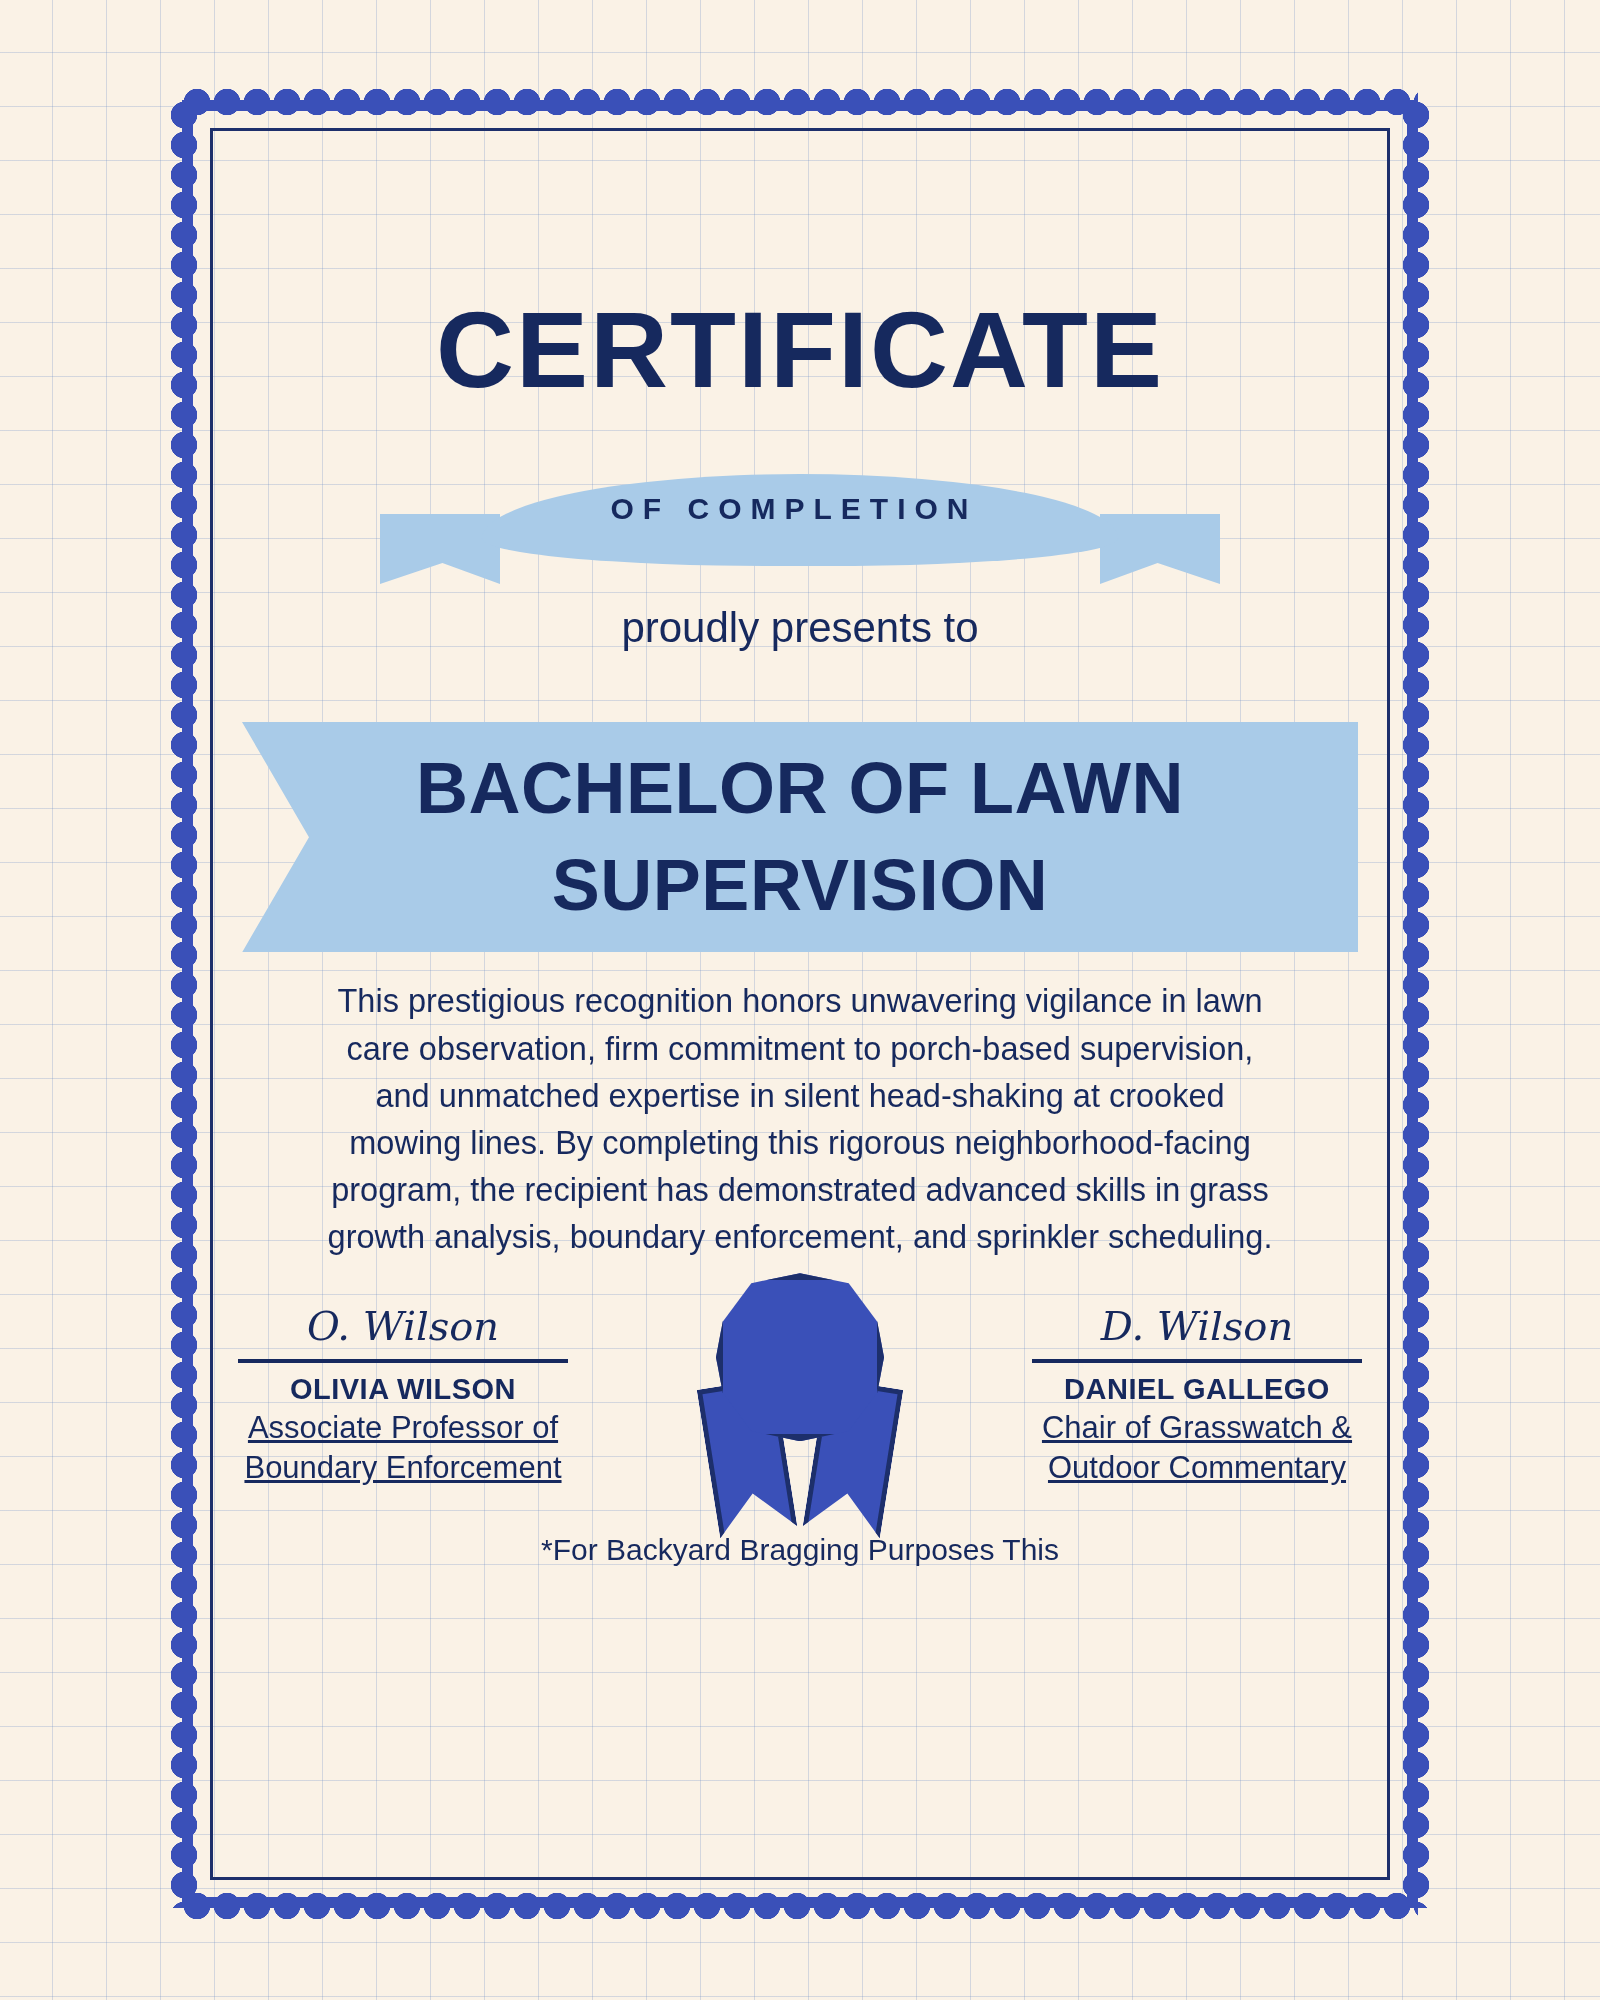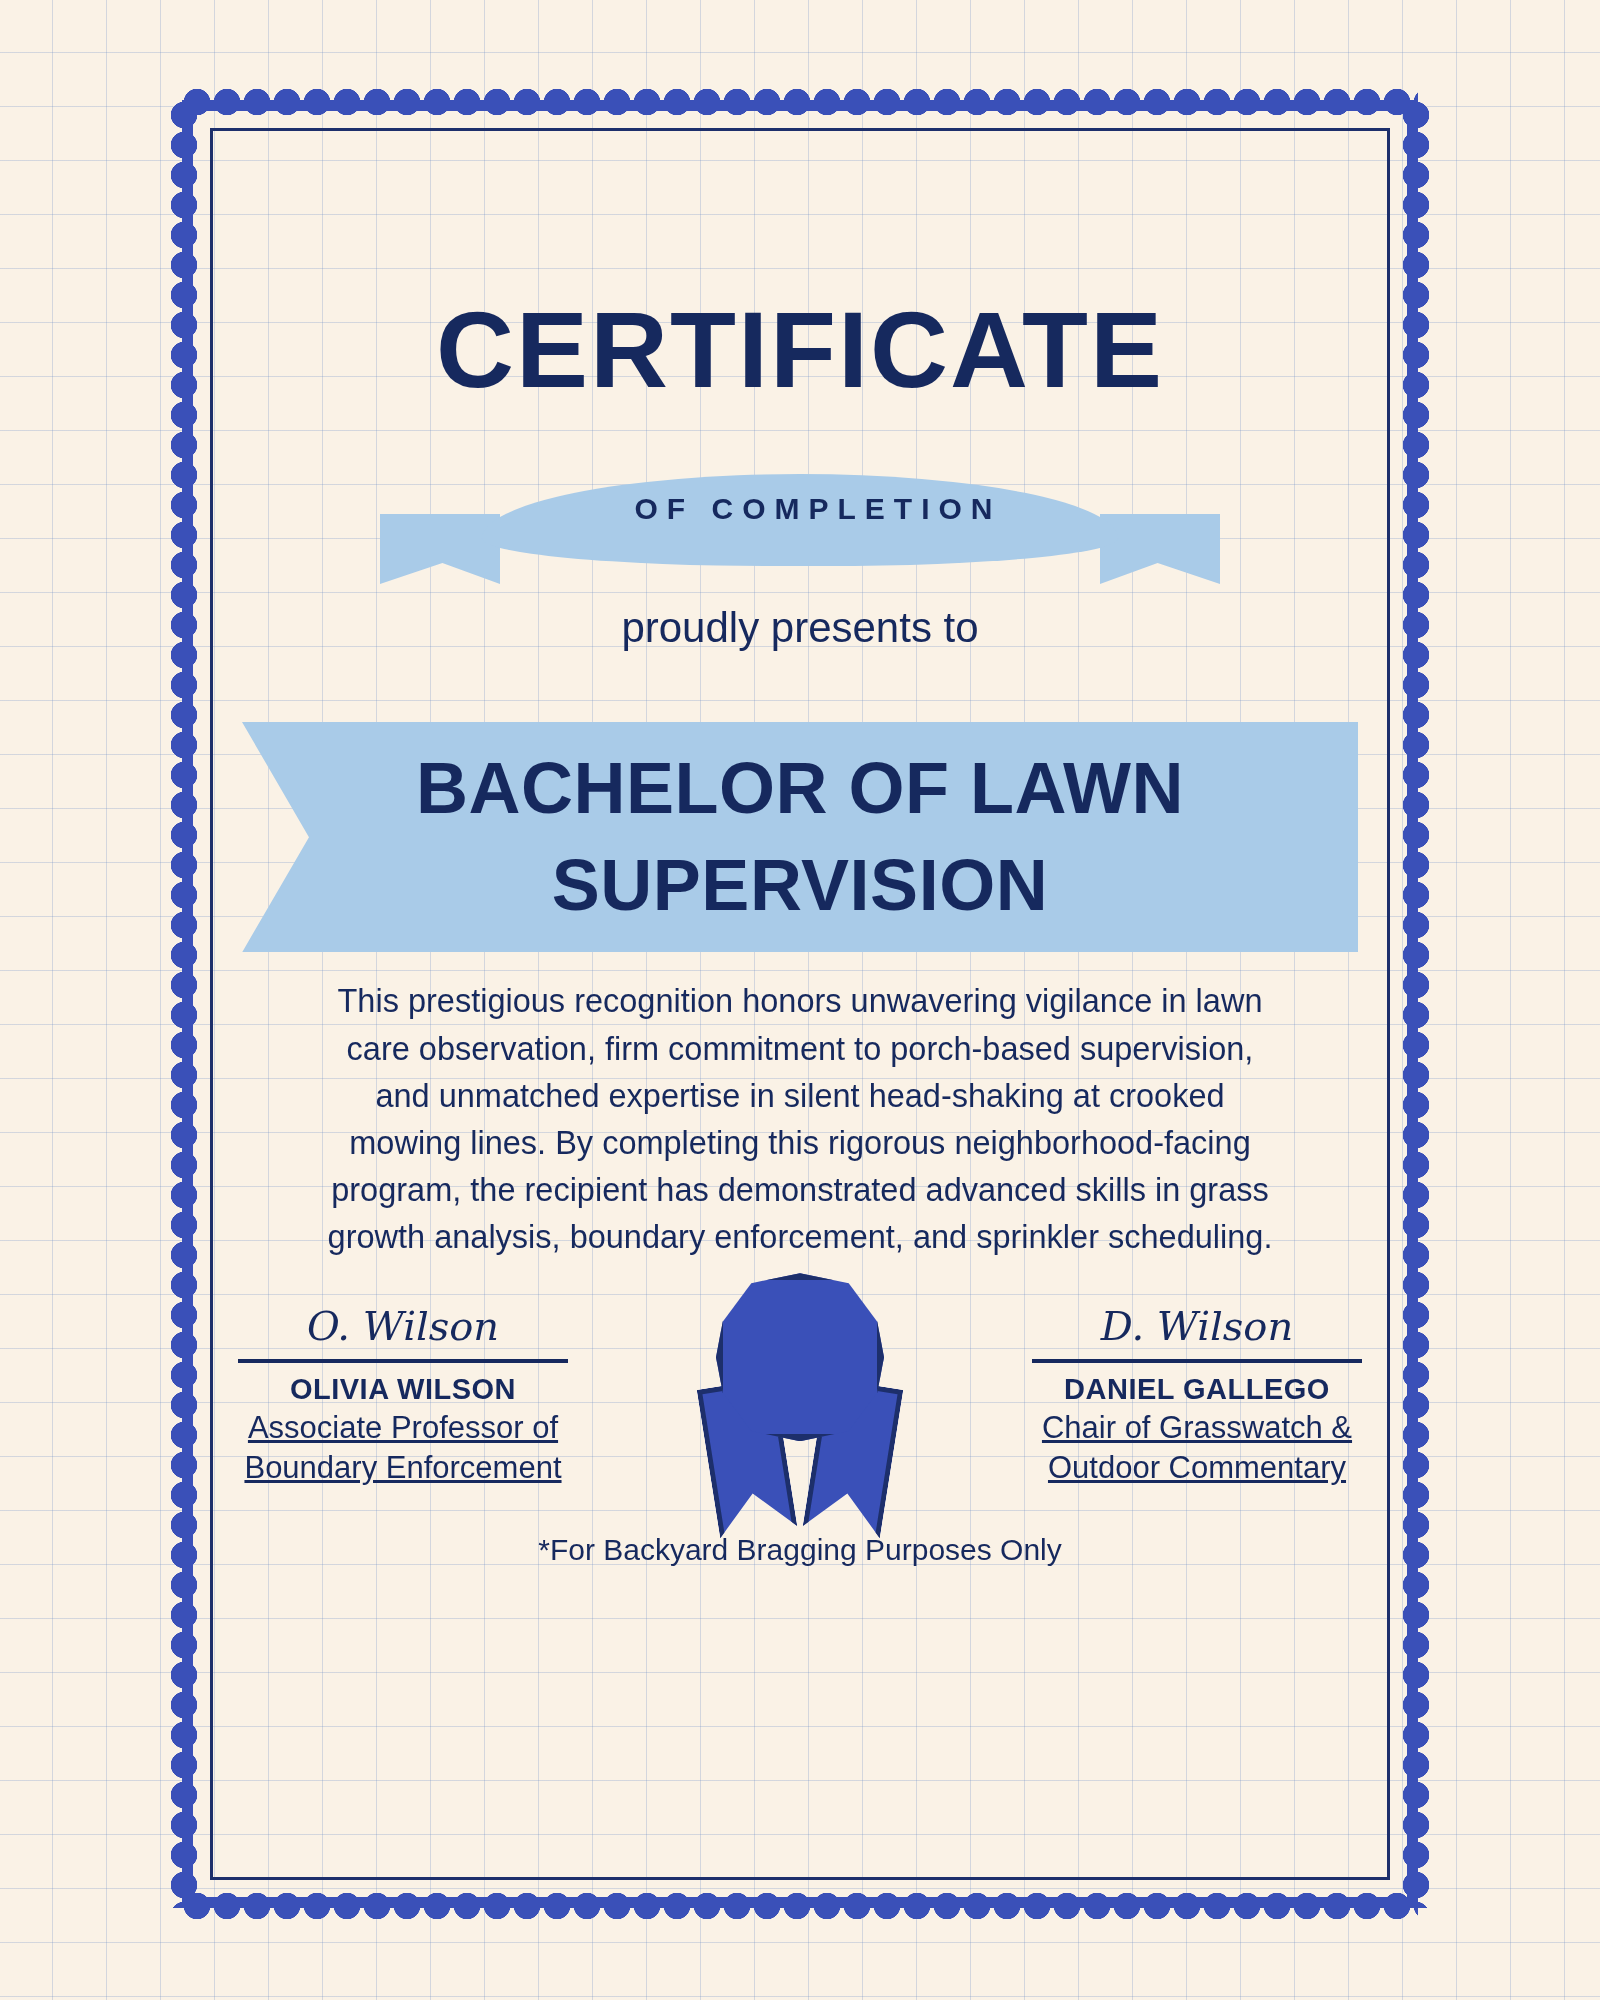--- a/index.html
+++ b/index.html
@@ -119,21 +119,21 @@
     position: absolute;
     left: 272px;
     top: 18px;
     width: 636px;
     height: 92px;
     background: #a9cbe8;
     border-radius: 50% 50% 46% 46% / 70% 70% 30% 30%;
   }
   .banner-text {
     position: absolute;
-    left: 290px;
+    left: 266px;
     top: 36px;
     width: 636px;
     font-size: 30px;
     font-weight: bold;
     letter-spacing: 9px;
     color: #16295e;
   }
 
   .presents {
     margin-top: 8px;
@@ -326,17 +326,17 @@
       <div class="sig-block">
         <div class="sig-script">D. Wilson</div>
         <div class="sig-line"></div>
         <div class="sig-name">DANIEL GALLEGO</div>
         <div class="sig-role">Chair of Grasswatch &amp; Outdoor Commentary</div>
       </div>
 
     </div>
 
     <div class="footer">
-      <div class="footer-note">*For Backyard Bragging Purposes Only</div>
+      <div class="footer-note">*For Backyard Bragging Purposes This</div>
     </div>
 
   </div>
 </div>
 
 </body></html>

